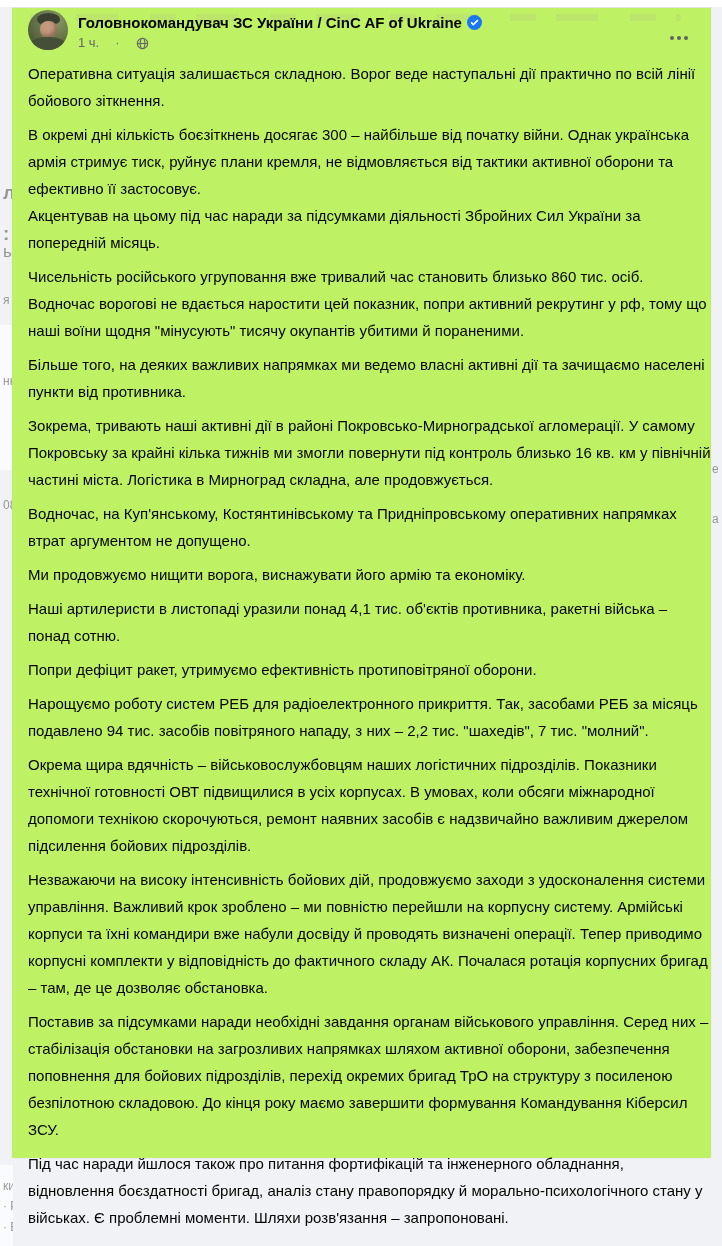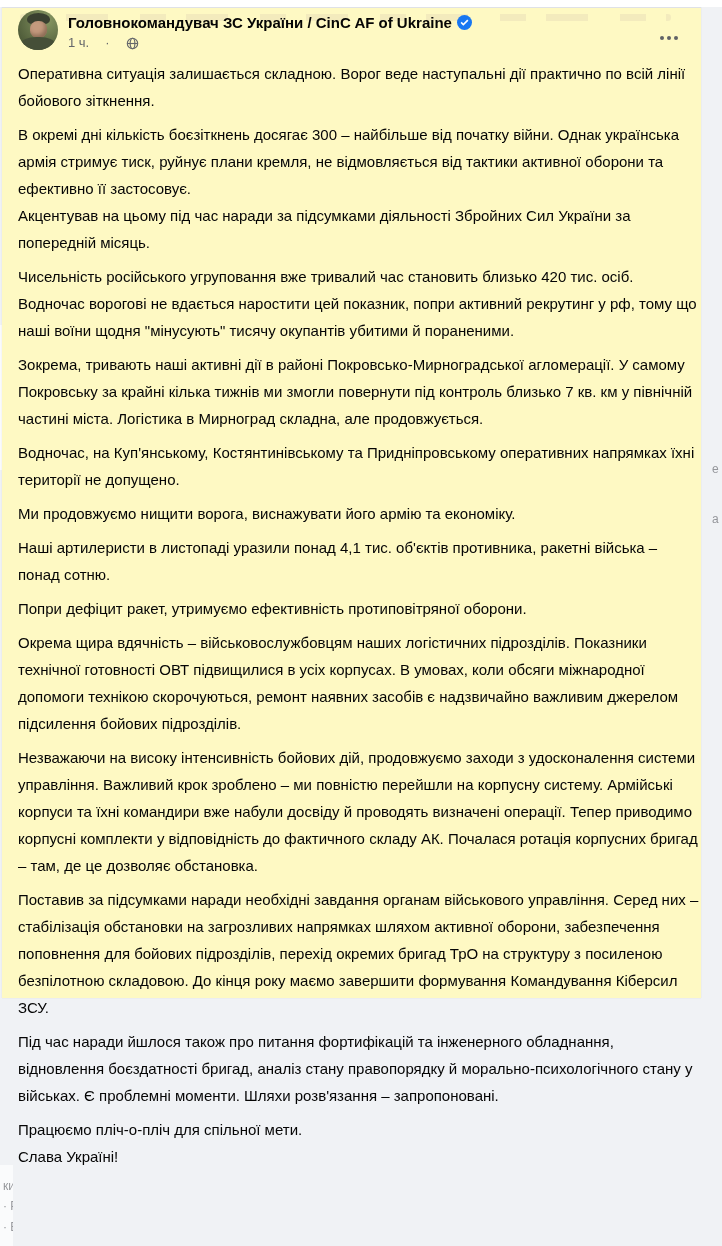--- a/index.html
+++ b/index.html
@@ -15,22 +15,22 @@
   .bg-strip{position:absolute;top:0;height:1246px;z-index:1;overflow:hidden;}
   .bg-strip-left{left:0;width:13px;}
   .bg-strip-right{left:712px;width:10px;}
   .bg-fragment{position:absolute;color:#85878c;opacity:.85;white-space:nowrap;line-height:1;}
   .left-patch{position:absolute;left:0;width:13px;background:#fafbfc;}
   .left-patch.p1{top:325px;height:145px;}
   .left-patch.p2{top:1165px;height:81px;}
 
   
   .post-card{
-    position:absolute;left:2px;top:0;width:699px;height:998px;
-    background:#fef9c3;z-index:2;
+    position:absolute;left:12px;top:0;width:699px;height:1158px;
+    background:#bef264;z-index:2;
     box-shadow:0 0 1px rgba(0,0,0,.12);
   }
   .card-top-divider{position:absolute;left:0;top:7px;width:699px;height:1px;background:#dfe1e6;}
   .top-smudge{
     position:absolute;left:18px;top:14px;right:30px;height:7px;opacity:.14;border-radius:3px;
     background:repeating-linear-gradient(90deg,#b49e9e 0 26px,transparent 26px 46px,#b49e9e 46px 88px,transparent 88px 120px);
     filter:blur(.6px);
   }
 
   
@@ -117,26 +117,28 @@
       <i></i>
         <i></i>
         <i></i>
     </div>
   </div>
 
   <div class="post-body">
       <p>Оперативна ситуація залишається складною. Ворог веде наступальні дії практично по всій лінії бойового зіткнення.</p>
       <p>В окремі дні кількість боєзіткнень досягає 300 – найбільше від початку війни. Однак українська армія стримує тиск, руйнує плани кремля, не відмовляється від тактики активної оборони та ефективно її застосовує.
 Акцентував на цьому під час наради за підсумками діяльності Збройних Сил України за попередній місяць.</p>
-      <p>Чисельність російського угруповання вже тривалий час становить близько 420 тис. осіб. Водночас ворогові не вдається наростити цей показник, попри активний рекрутинг у рф, тому що наші воїни щодня "мінусують" тисячу окупантів убитими й пораненими.</p>
-      <p>Зокрема, тривають наші активні дії в районі Покровсько-Мирноградської агломерації. У самому Покровську за крайні кілька тижнів ми змогли повернути під контроль близько 7 кв. км у північній частині міста. Логістика в Мирноград складна, але продовжується.</p>
-      <p>Водночас, на Куп'янському, Костянтинівському та Придніпровському оперативних напрямках їхні території не допущено.</p>
+      <p>Чисельність російського угруповання вже тривалий час становить близько 860 тис. осіб. Водночас ворогові не вдається наростити цей показник, попри активний рекрутинг у рф, тому що наші воїни щодня "мінусують" тисячу окупантів убитими й пораненими.</p>
+      <p>Більше того, на деяких важливих напрямках ми ведемо власні активні дії та зачищаємо населені пункти від противника.</p>
+      <p>Зокрема, тривають наші активні дії в районі Покровсько-Мирноградської агломерації. У самому Покровську за крайні кілька тижнів ми змогли повернути під контроль близько 16 кв. км у північній частині міста. Логістика в Мирноград складна, але продовжується.</p>
+      <p>Водночас, на Куп'янському, Костянтинівському та Придніпровському оперативних напрямках втрат аргументом не допущено.</p>
       <p>Ми продовжуємо нищити ворога, виснажувати його армію та економіку.</p>
       <p>Наші артилеристи в листопаді уразили понад 4,1 тис. об'єктів противника, ракетні війська – понад сотню.</p>
       <p>Попри дефіцит ракет, утримуємо ефективність протиповітряної оборони.</p>
+      <p>Нарощуємо роботу систем РЕБ для радіоелектронного прикриття. Так, засобами РЕБ за місяць подавлено 94 тис. засобів повітряного нападу, з них – 2,2 тис. "шахедів", 7 тис. "молний".</p>
       <p>Окрема щира вдячність – військовослужбовцям наших логістичних підрозділів. Показники технічної готовності ОВТ підвищилися в усіх корпусах. В умовах, коли обсяги міжнародної допомоги технікою скорочуються, ремонт наявних засобів є надзвичайно важливим джерелом підсилення бойових підрозділів.</p>
       <p>Незважаючи на високу інтенсивність бойових дій, продовжуємо заходи з удосконалення системи управління. Важливий крок зроблено – ми повністю перейшли на корпусну систему. Армійські корпуси та їхні командири вже набули досвіду й проводять визначені операції. Тепер приводимо корпусні комплекти у відповідність до фактичного складу АК. Почалася ротація корпусних бригад – там, де це дозволяє обстановка.</p>
       <p>Поставив за підсумками наради необхідні завдання органам військового управління. Серед них – стабілізація обстановки на загрозливих напрямках шляхом активної оборони, забезпечення поповнення для бойових підрозділів, перехід окремих бригад ТрО на структуру з посиленою безпілотною складовою. До кінця року маємо завершити формування Командування Кіберсил ЗСУ.</p>
       <p>Під час наради йшлося також про питання фортифікацій та інженерного обладнання, відновлення боєздатності бригад, аналіз стану правопорядку й морально-психологічного стану у військах. Є проблемні моменти. Шляхи розв'язання – запропоновані.</p>
       <p>Працюємо пліч-о-пліч для спільної мети.
 Слава Україні!</p>
     </div>
 </div>
 
 </body></html>

